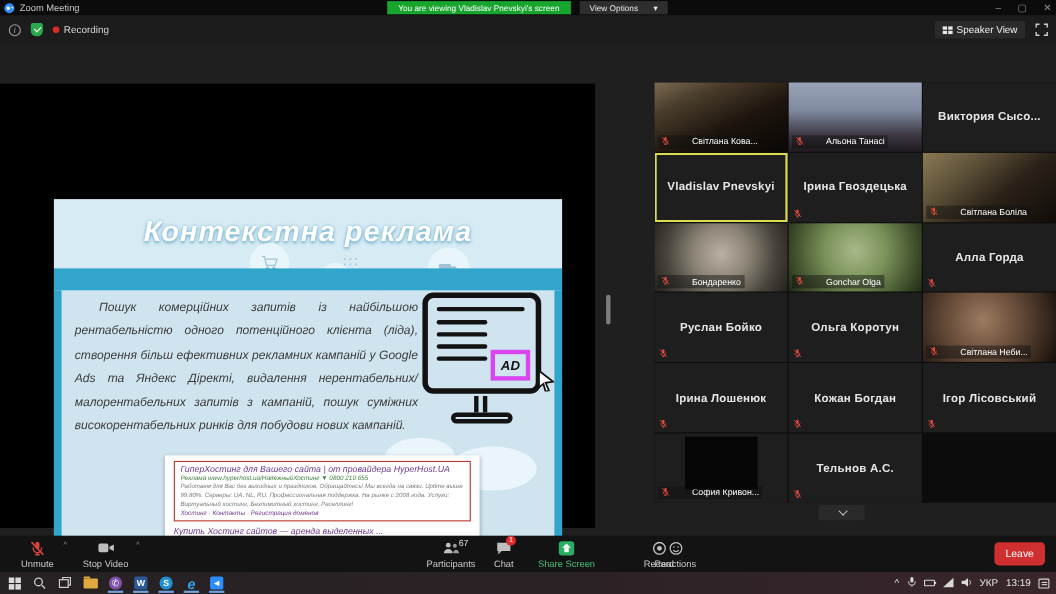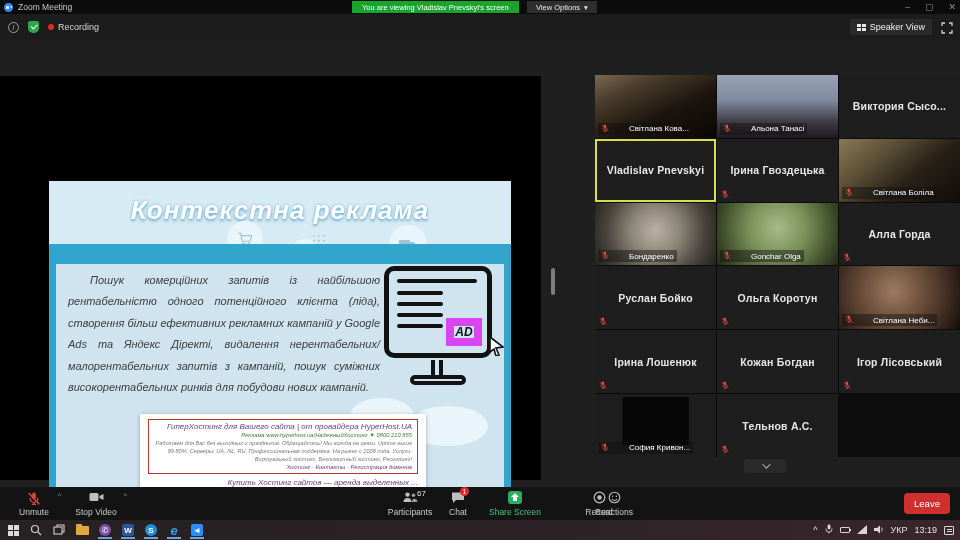--- a/index.html
+++ b/index.html
@@ -6,21 +6,21 @@
   *{box-sizing:border-box;font-family:"Liberation Sans","DejaVu Sans",sans-serif;}
   #stage{position:relative;width:960px;height:540px;background:#1f1f1f;overflow:hidden;}
 
   
   .titlebar{position:absolute;left:0;top:0;width:960px;height:14px;background:#0b0b0b;display:flex;align-items:center;}
   .zoom-logo{width:9px;height:9px;border-radius:50%;background:#2d8cff;margin-left:4px;position:relative;}
   .zoom-logo:before{content:"";position:absolute;left:2px;top:3px;width:3px;height:3px;background:#fff;border-radius:1px;}
   .zoom-logo:after{content:"";position:absolute;left:5.5px;top:3px;border-top:1.5px solid transparent;border-bottom:1.5px solid transparent;border-right:2px solid #fff;}
   .app-title{color:#c7c7c7;font-size:8.5px;margin-left:5px;}
   .banner{position:absolute;left:352px;top:1px;height:12px;background:#17a52d;color:#fff;font-size:7.5px;display:flex;align-items:center;padding:0 10px;white-space:nowrap;}
-  .view-options{position:absolute;left:527px;top:1px;height:12px;background:#2e2e2e;color:#e8e8e8;font-size:7.5px;display:flex;align-items:center;gap:4px;padding:4px 9px;cursor:pointer;white-space:nowrap;}
+  .view-options{position:absolute;left:527px;top:1px;height:12px;background:#2e2e2e;color:#e8e8e8;font-size:7.5px;display:flex;align-items:center;gap:14px;padding:4px 9px;cursor:pointer;white-space:nowrap;}
   .win-controls{position:absolute;right:4px;top:0;height:14px;display:flex;align-items:center;gap:15px;color:#8f8f8f;font-size:9px;}
   .win-controls span{cursor:pointer;line-height:1;}
 
   
   .topbar{position:absolute;left:0;top:14px;width:960px;height:26px;background:#1c1c1c;}
   .topbar-left{position:absolute;left:8px;top:0;height:26px;display:flex;align-items:center;gap:9px;}
   .info-icon{width:11px;height:11px;border:1px solid #9f9f9f;border-radius:50%;color:#9f9f9f;font-size:8px;display:flex;align-items:center;justify-content:center;font-style:italic;}
   .shield-icon{width:11px;height:12px;background:#2ba84a;border-radius:2px 2px 5px 5px;position:relative;}
   .shield-icon:after{content:"";position:absolute;left:2.5px;top:3px;width:5px;height:2.5px;border-left:1.5px solid #fff;border-bottom:1.5px solid #fff;transform:rotate(-45deg);}
   .rec-wrap{display:flex;align-items:center;gap:4px;}
@@ -41,26 +41,26 @@
   .slide-body{position:absolute;left:12px;top:6px;width:312px;font-size:11px;line-height:1.95;color:#3c3c3c;text-align:justify;text-indent:22px;}
   .decor{position:absolute;border-radius:50%;background:rgba(238,249,253,.75);display:flex;align-items:center;justify-content:center;}
   .decor svg{opacity:.8;}
   .dots-pattern{position:absolute;left:262px;top:52px;width:16px;height:44px;background-image:radial-gradient(#9cc8dc 1px,transparent 1px);background-size:5px 5px;opacity:.8;}
   .cloud{position:absolute;background:#e9f5fa;border-radius:50%;}
 
   
   .monitor-wrap{position:absolute;right:2px;top:0;width:118px;height:150px;}
   .monitor{position:absolute;left:0;top:2px;width:108px;height:92px;border:5px solid #121212;border-radius:10px;}
   .m-line{position:absolute;background:#121212;height:4px;border-radius:2px;}
-  .ad-box{position:absolute;right:5px;bottom:7px;width:36px;height:28px;border:8px solid #d946ef;background:#cfe4ee;display:flex;align-items:center;justify-content:center;font-weight:bold;font-size:12px;color:#121212;}
+  .ad-box{position:absolute;right:5px;bottom:7px;width:36px;height:28px;border:4px solid #d946ef;background:#cfe4ee;display:flex;align-items:center;justify-content:center;font-weight:bold;font-size:12px;color:#121212;}
   .monitor-neck{position:absolute;left:47px;top:96px;width:12px;height:15px;border-left:4px solid #121212;border-right:4px solid #121212;}
   .monitor-base{position:absolute;left:26px;top:111px;width:56px;height:10px;border:4px solid #121212;border-radius:5px;}
 
   
-  .serp{position:absolute;left:84px;top:150px;width:286px;height:103px;background:#fff;box-shadow:0 1px 4px rgba(0,0,0,.3);padding:5px 8px;overflow:hidden;text-align:right;}
+  .serp{position:absolute;left:94px;top:150px;width:286px;height:103px;background:#fff;box-shadow:0 1px 4px rgba(0,0,0,.3);padding:5px 8px;overflow:hidden;}
   .serp-result-hl{border:1.5px solid #b8352a;padding:2px 5px 3px 5px;margin-bottom:4px;}
   .serp-title{font-size:8px;color:#6d3a8f;white-space:nowrap;overflow:hidden;}
   .serp-url{font-size:5.8px;color:#3f7d3f;margin-top:1px;white-space:nowrap;overflow:hidden;}
   .serp-desc{font-size:5.6px;color:#7a7a7a;line-height:1.45;margin-top:1px;}
   .serp-links{font-size:5.8px;color:#6d3a8f;margin-top:1px;}
 
   
   .resize-handle{position:absolute;left:551px;top:268px;width:4px;height:27px;background:#7d7d7d;border-radius:2px;cursor:col-resize;}
 
   
@@ -78,21 +78,21 @@
   .v-gonchar{background:radial-gradient(circle at 50% 40%,#a8b98a 0%,#7a9159 40%,#44542f 75%,#202a16 100%);}
   .v-neby{background:radial-gradient(circle at 45% 40%,#9c7b60 0%,#6b4f3c 40%,#33241b 80%,#140d09 100%);}
   .v-krivon:after{content:"";position:absolute;left:50%;top:5%;transform:translateX(-50%);width:55%;height:76%;background:#060606;}
   .gallery-scroll{position:absolute;left:744px;top:459px;width:42px;height:14px;background:#2a2a2a;border-radius:3px;display:flex;align-items:center;justify-content:center;cursor:pointer;}
   .chev-down{width:6px;height:6px;border-right:1.5px solid #bdbdbd;border-bottom:1.5px solid #bdbdbd;transform:rotate(45deg) translateY(-2px);}
 
   
   .toolbar{position:absolute;left:0;top:487px;width:960px;height:33px;background:#131313;}
   .tb-item{position:absolute;top:0;height:33px;display:flex;flex-direction:column;align-items:center;justify-content:center;gap:1px;color:#c9c9c9;font-size:8.5px;cursor:pointer;white-space:nowrap;}
   .tb-caret{position:absolute;top:5px;color:#9a9a9a;font-size:7px;line-height:1;}
-  .ico-row{position:relative;height:15px;display:flex;align-items:flex-start;}
+  .ico-row{position:relative;height:15px;display:flex;align-items:center;}
   .pcount{position:absolute;left:15px;top:-2px;font-size:8px;color:#e3e3e3;}
   .chat-badge{position:absolute;left:9px;top:-4px;min-width:9px;height:9px;border-radius:5px;background:#e02a2a;color:#fff;font-size:6.5px;display:flex;align-items:center;justify-content:center;padding:0 1px;}
   .share-ico{width:14px;height:13px;background:#27ae60;border-radius:3px;position:relative;}
   .share-ico:before{content:"";position:absolute;left:4.5px;top:6px;width:4px;height:4px;background:#fff;}
   .share-ico:after{content:"";position:absolute;left:2.8px;top:2px;border-left:4px solid transparent;border-right:4px solid transparent;border-bottom:4px solid #fff;}
   .green-label{color:#49c178;}
   .leave-btn{position:absolute;right:10px;top:6px;width:46px;height:21px;background:#d02f2f;color:#fff;border-radius:4px;font-size:9.5px;display:flex;align-items:center;justify-content:center;cursor:pointer;}
 
   
   .taskbar{position:absolute;left:0;top:520px;width:960px;height:20px;background:linear-gradient(90deg,#262123 0%,#2b2226 55%,#3a262b 100%);display:flex;align-items:center;}

